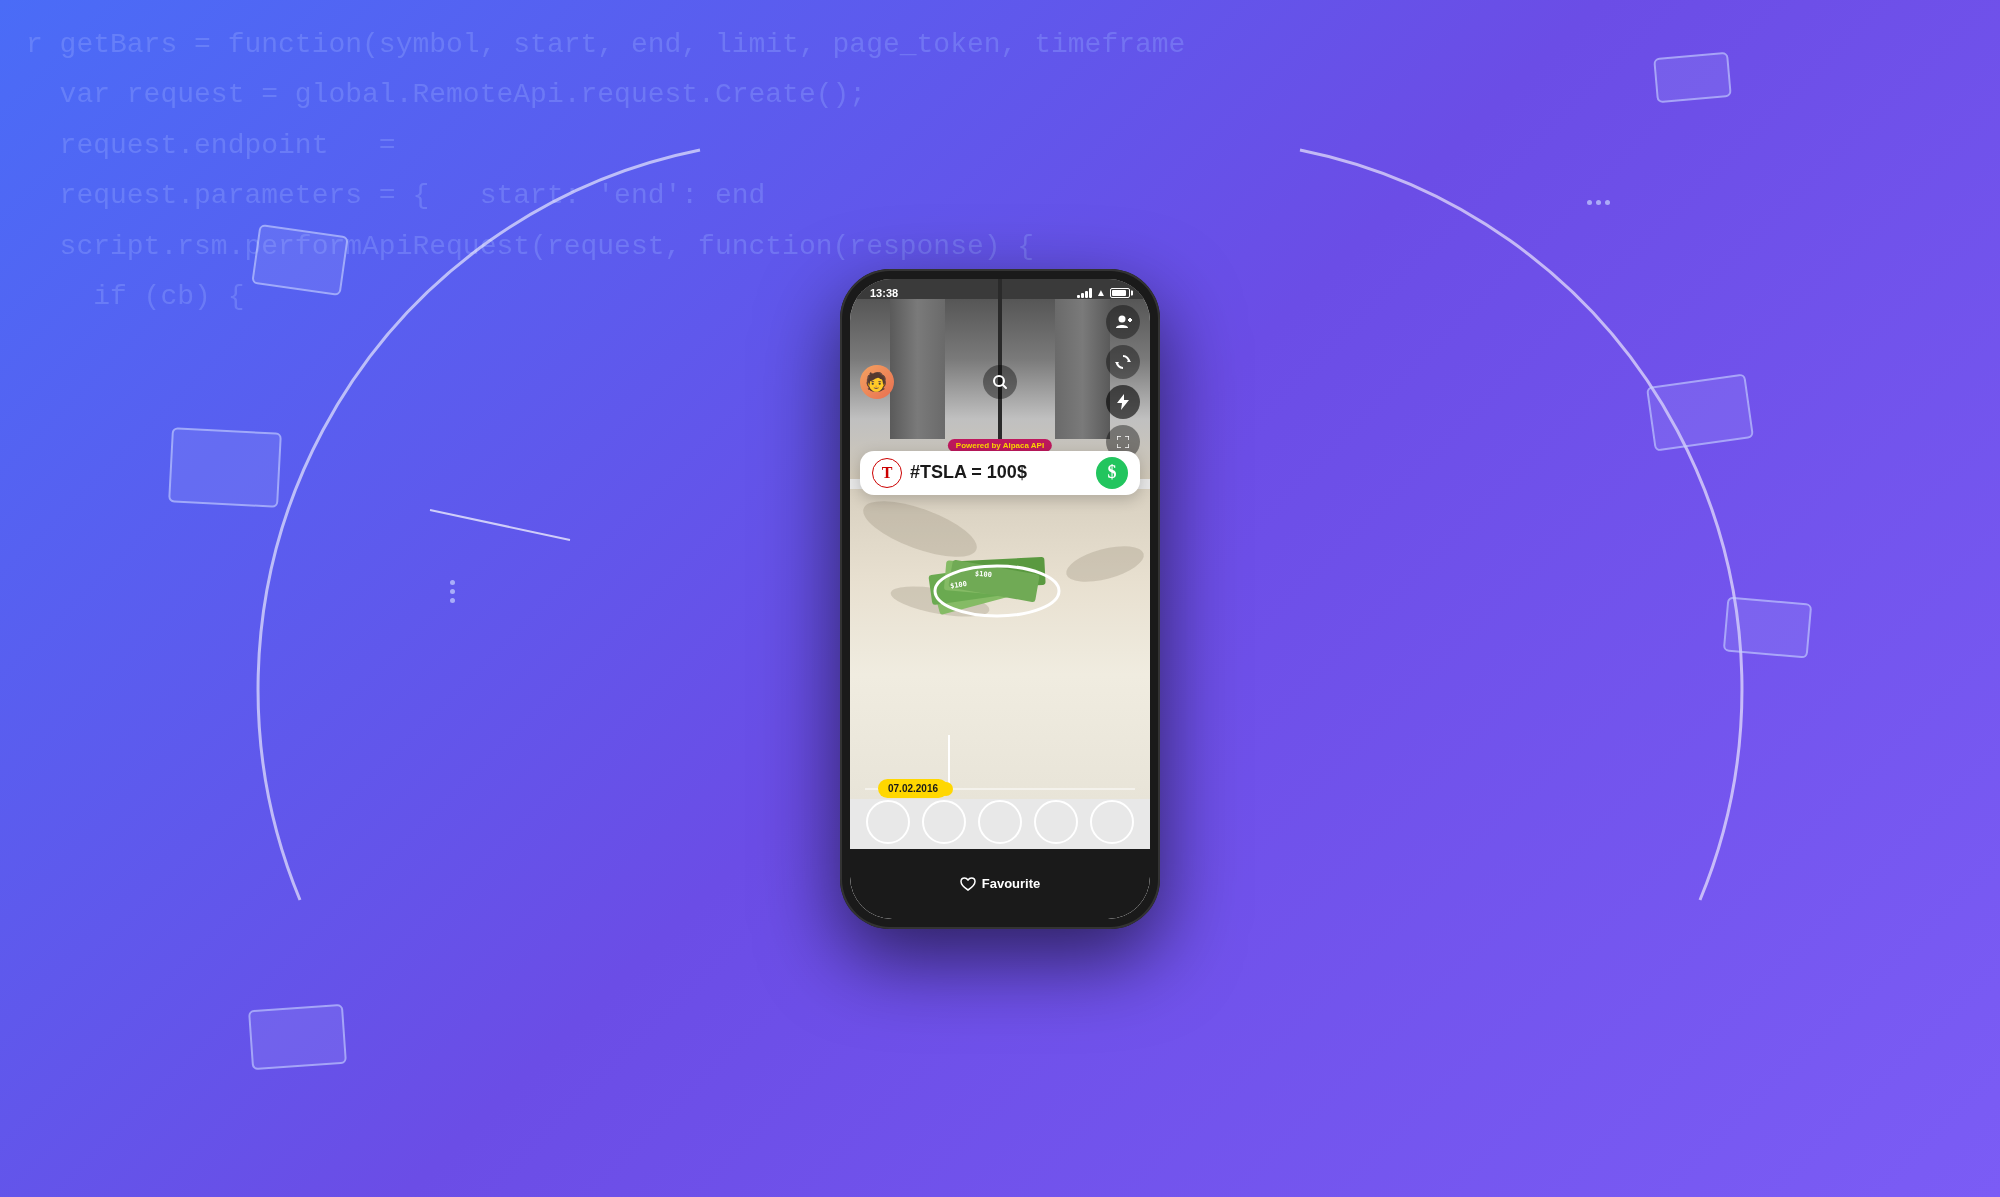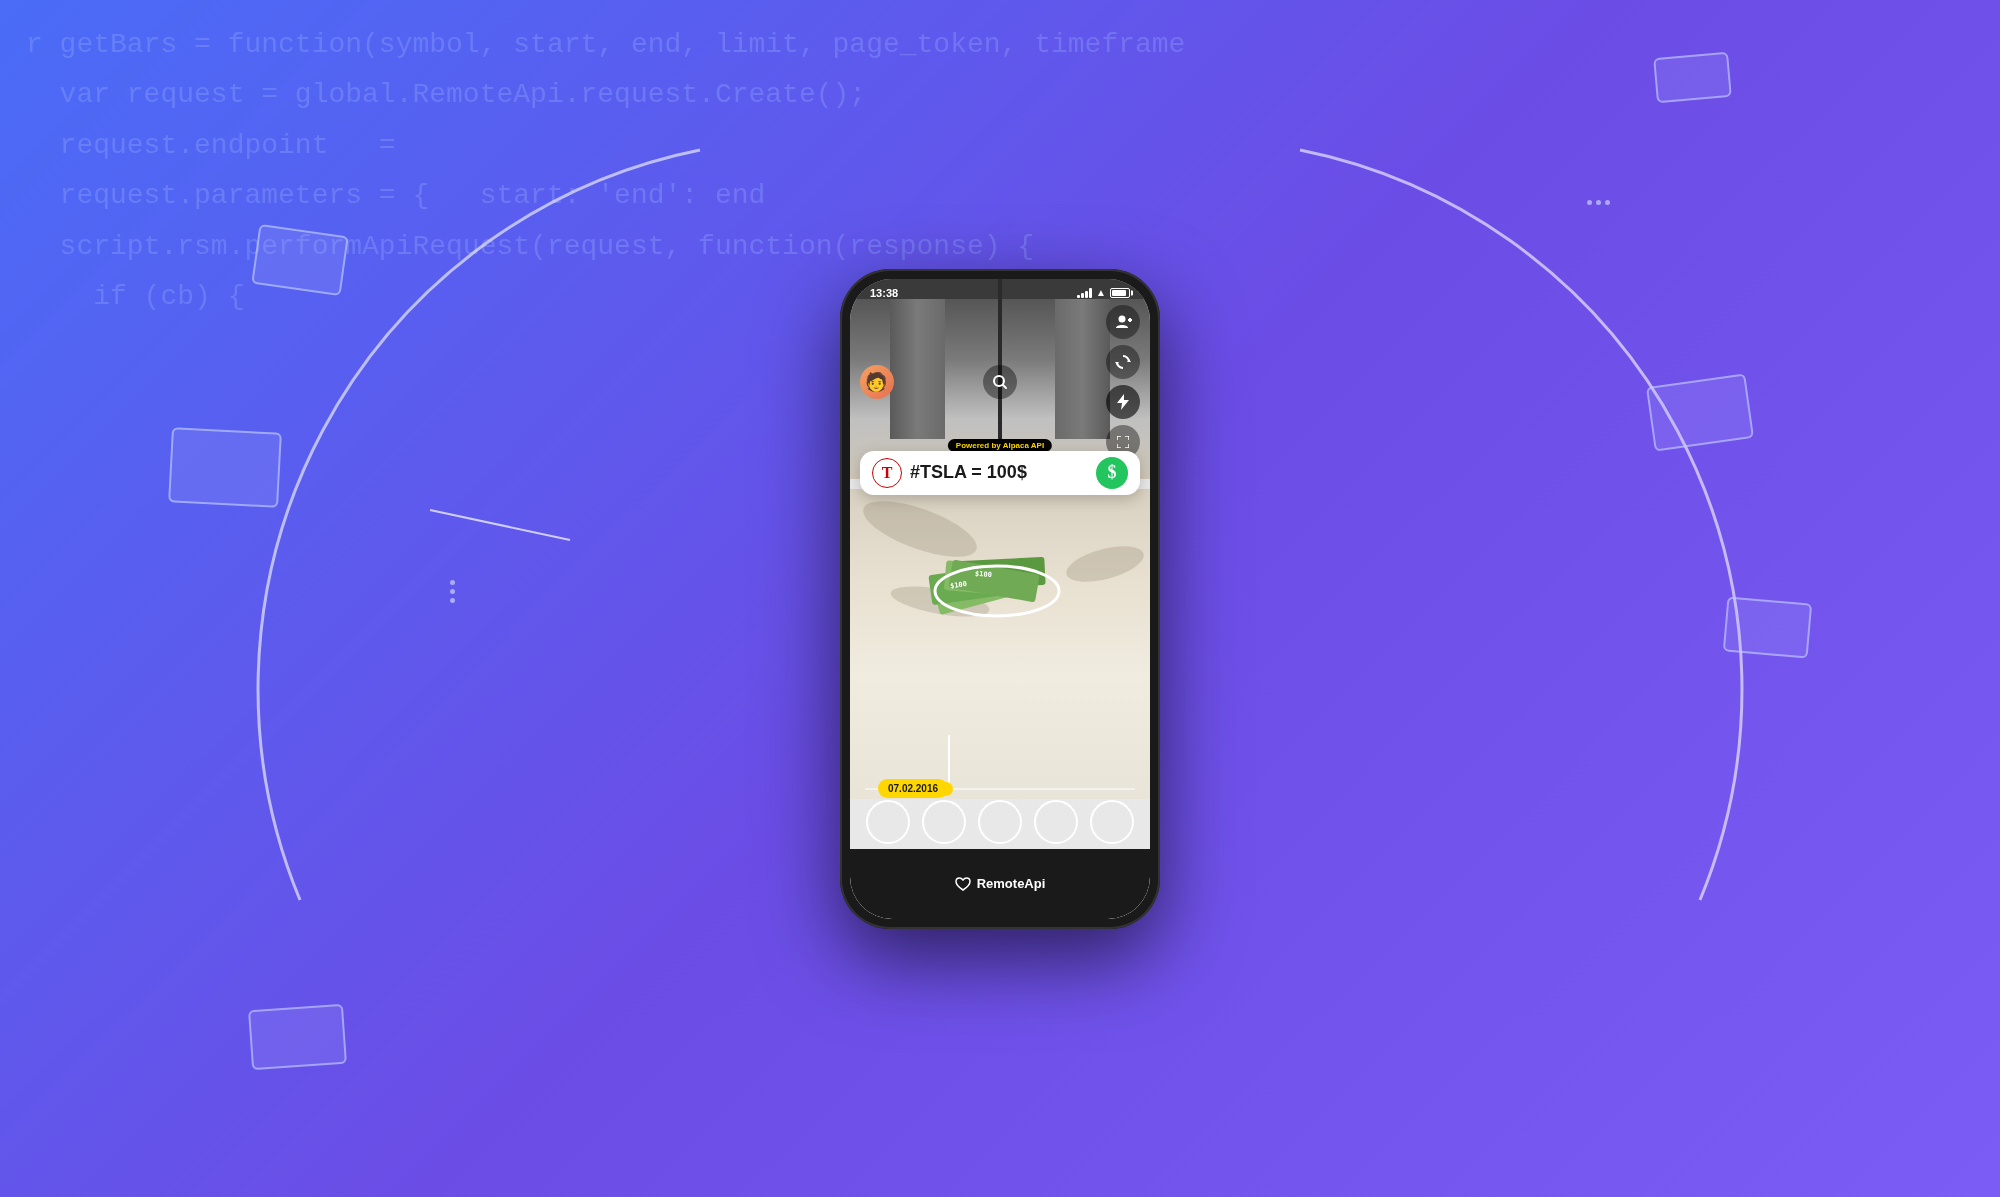--- a/index.html
+++ b/index.html
@@ -164,21 +164,21 @@
       overflow: hidden;
       display: flex; align-items: center; justify-content: center;
       font-size: 18px;
     }
 
     
     .powered-badge {
       position: absolute;
       top: 160px;
       left: 50%; transform: translateX(-50%);
-      background: #000000;
+      background: #be185d;
       color: #FFD700;
       font-size: 8px;
       font-weight: 700;
       padding: 2px 8px;
       border-radius: 8px;
       white-space: nowrap;
       z-index: 25;
       font-family: -apple-system, sans-serif;
     }
 
@@ -535,19 +535,19 @@
         <div class="filter-circle"></div>
         <div class="filter-circle"></div>
         <div class="filter-circle"></div>
       </div>
 
       <div class="fav-bar">
         <div class="fav-btn">
           <svg width="16" height="14" viewBox="0 0 16 14" fill="none">
             <path d="M8 13 C8 13 1 8.5 1 4.5 C1 2.5 2.5 1 4.5 1 C6 1 7.2 1.9 8 3 C8.8 1.9 10 1 11.5 1 C13.5 1 15 2.5 15 4.5 C15 8.5 8 13 8 13Z" stroke="white" stroke-width="1.5" fill="none"></path>
           </svg>
-          <span>RemoteApi</span>
+          <span>Favourite</span>
         </div>
       </div>
 
     </div>
   </div>
 </div>
 
 </body></html>

